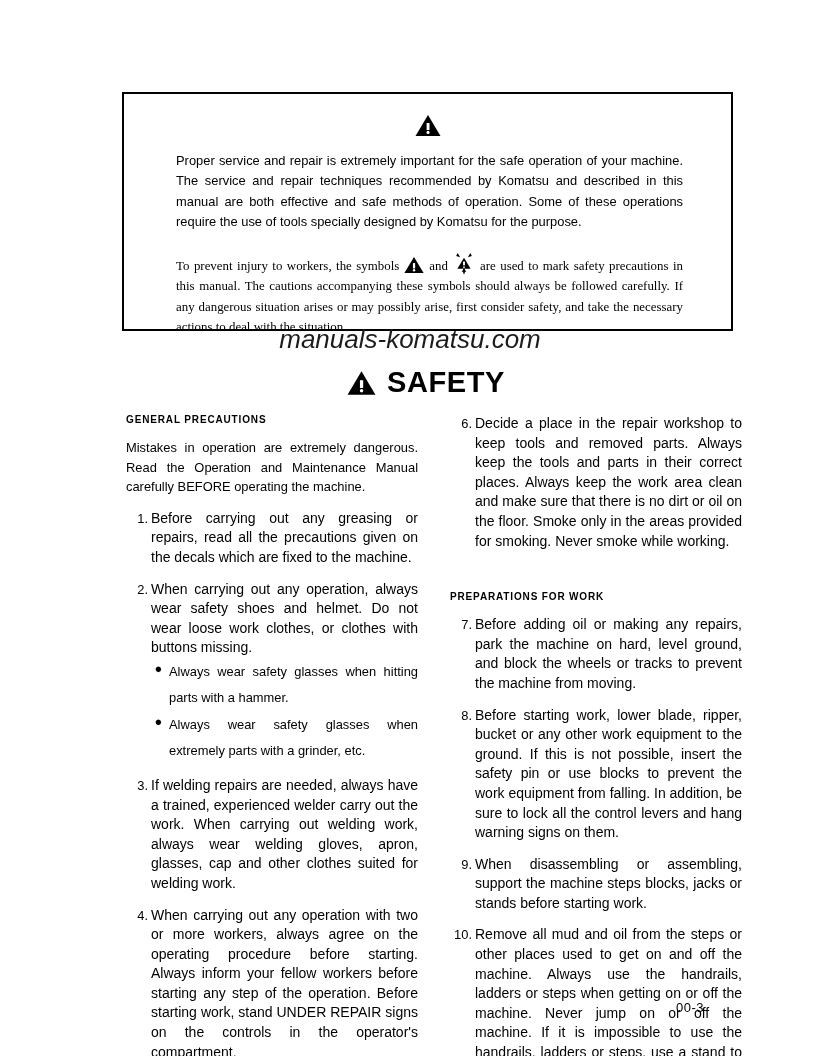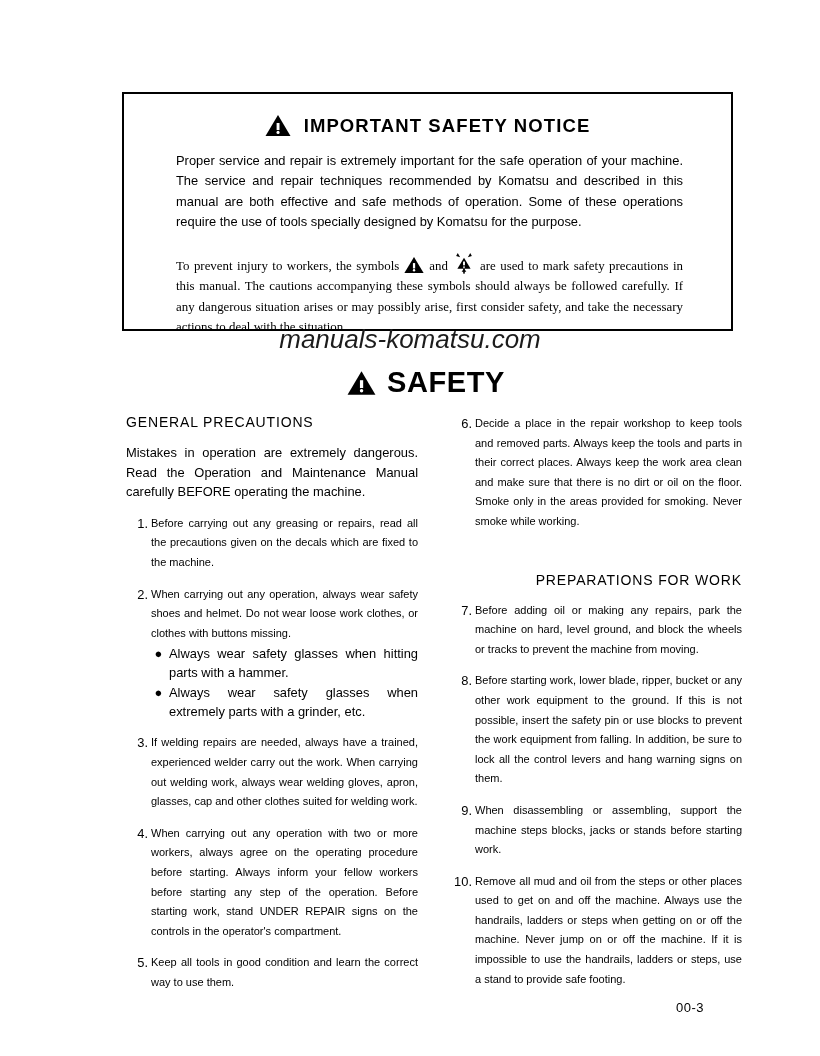--- a/index.html
+++ b/index.html
@@ -114,27 +114,27 @@
   }
   .col {
     position: absolute;
     top: 0;
     width: 292px;
   }
   .col-left  { left: 126px; }
   .col-right { left: 450px; }
 
   .sec-head {
-    font-size: 14px;
-    font-weight: normal;
+    font-size: 10px;
+    font-weight: bold;
     letter-spacing: 0.85px;
     margin: 0 0 13px 0;
     font-family: "Liberation Sans", sans-serif;
   }
-  .sec-head.spaced-top { margin-top: 40px; text-align: right; }
+  .sec-head.spaced-top { margin-top: 40px; }
 
   .intro {
     font-size: 12.9px;
     line-height: 19.6px;
     text-align: justify;
     text-justify: inter-word;
     margin: 0 0 12px 0;
   }
 
   
@@ -143,21 +143,21 @@
     grid-template-columns: 22px 1fr;
     column-gap: 3px;
     margin-bottom: 12px;
   }
   .num-item .num {
     font-size: 12.9px;
     line-height: 19.6px;
     text-align: right;
   }
   .num-item .txt {
-    font-size: 11px;
+    font-size: 14px;
     line-height: 19.6px;
     text-align: justify;
     text-justify: inter-word;
   }
 
   
   .sub-list {
     margin: 0;
     padding: 0;
     list-style: none;
@@ -168,21 +168,21 @@
     column-gap: 3px;
     margin-top: 1px;
   }
   .sub-item .dot {
     font-size: 12.9px;
     line-height: 19.6px;
     text-align: center;
   }
   .sub-item .txt {
     font-size: 12.9px;
-    line-height: 19px;
+    line-height: 26px;
     text-align: justify;
     text-justify: inter-word;
   }
 
   
   .page-number {
     position: absolute;
     left: 640px;
     top: 1000px;
     width: 100px;
@@ -198,21 +198,20 @@
 <div class="notice-box">
 
   <div class="notice-title">
     <span class="tri">
       <svg width="26" height="23" viewBox="0 0 26 23" aria-hidden="true">
         <polygon points="13,1 25.5,22 0.5,22" fill="#000"></polygon>
         <rect x="11.6" y="9" width="2.9" height="7" fill="#fff"></rect>
         <circle cx="13.05" cy="18.4" r="1.55" fill="#fff"></circle>
       </svg>
     </span>
-    <span class="notice-title-text">IMPORTANT SAFETY NOTICE</span>
   </div>
 
   <div class="notice-body">
     <p class="notice-para p1">Proper service and repair is extremely important for the safe operation of your machine. The service and repair techniques recommended by Komatsu and described in this manual are both effective and safe methods of operation. Some of these operations require the use of tools specially designed by Komatsu for the purpose.</p>
 
     <p class="notice-para p2"><span>To prevent injury to workers, the symbols</span><span class="inline-sym tri"><svg width="20" height="18" viewBox="0 0 26 23" aria-hidden="true">
             <polygon points="13,1 25.5,22 0.5,22" fill="#000"></polygon>
             <rect x="11.6" y="9" width="2.9" height="7" fill="#fff"></rect>
             <circle cx="13.05" cy="18.4" r="1.55" fill="#fff"></circle>
           </svg></span><span>and</span><span class="inline-sym tri"><svg width="22" height="22" viewBox="0 0 30 30" aria-hidden="true">

